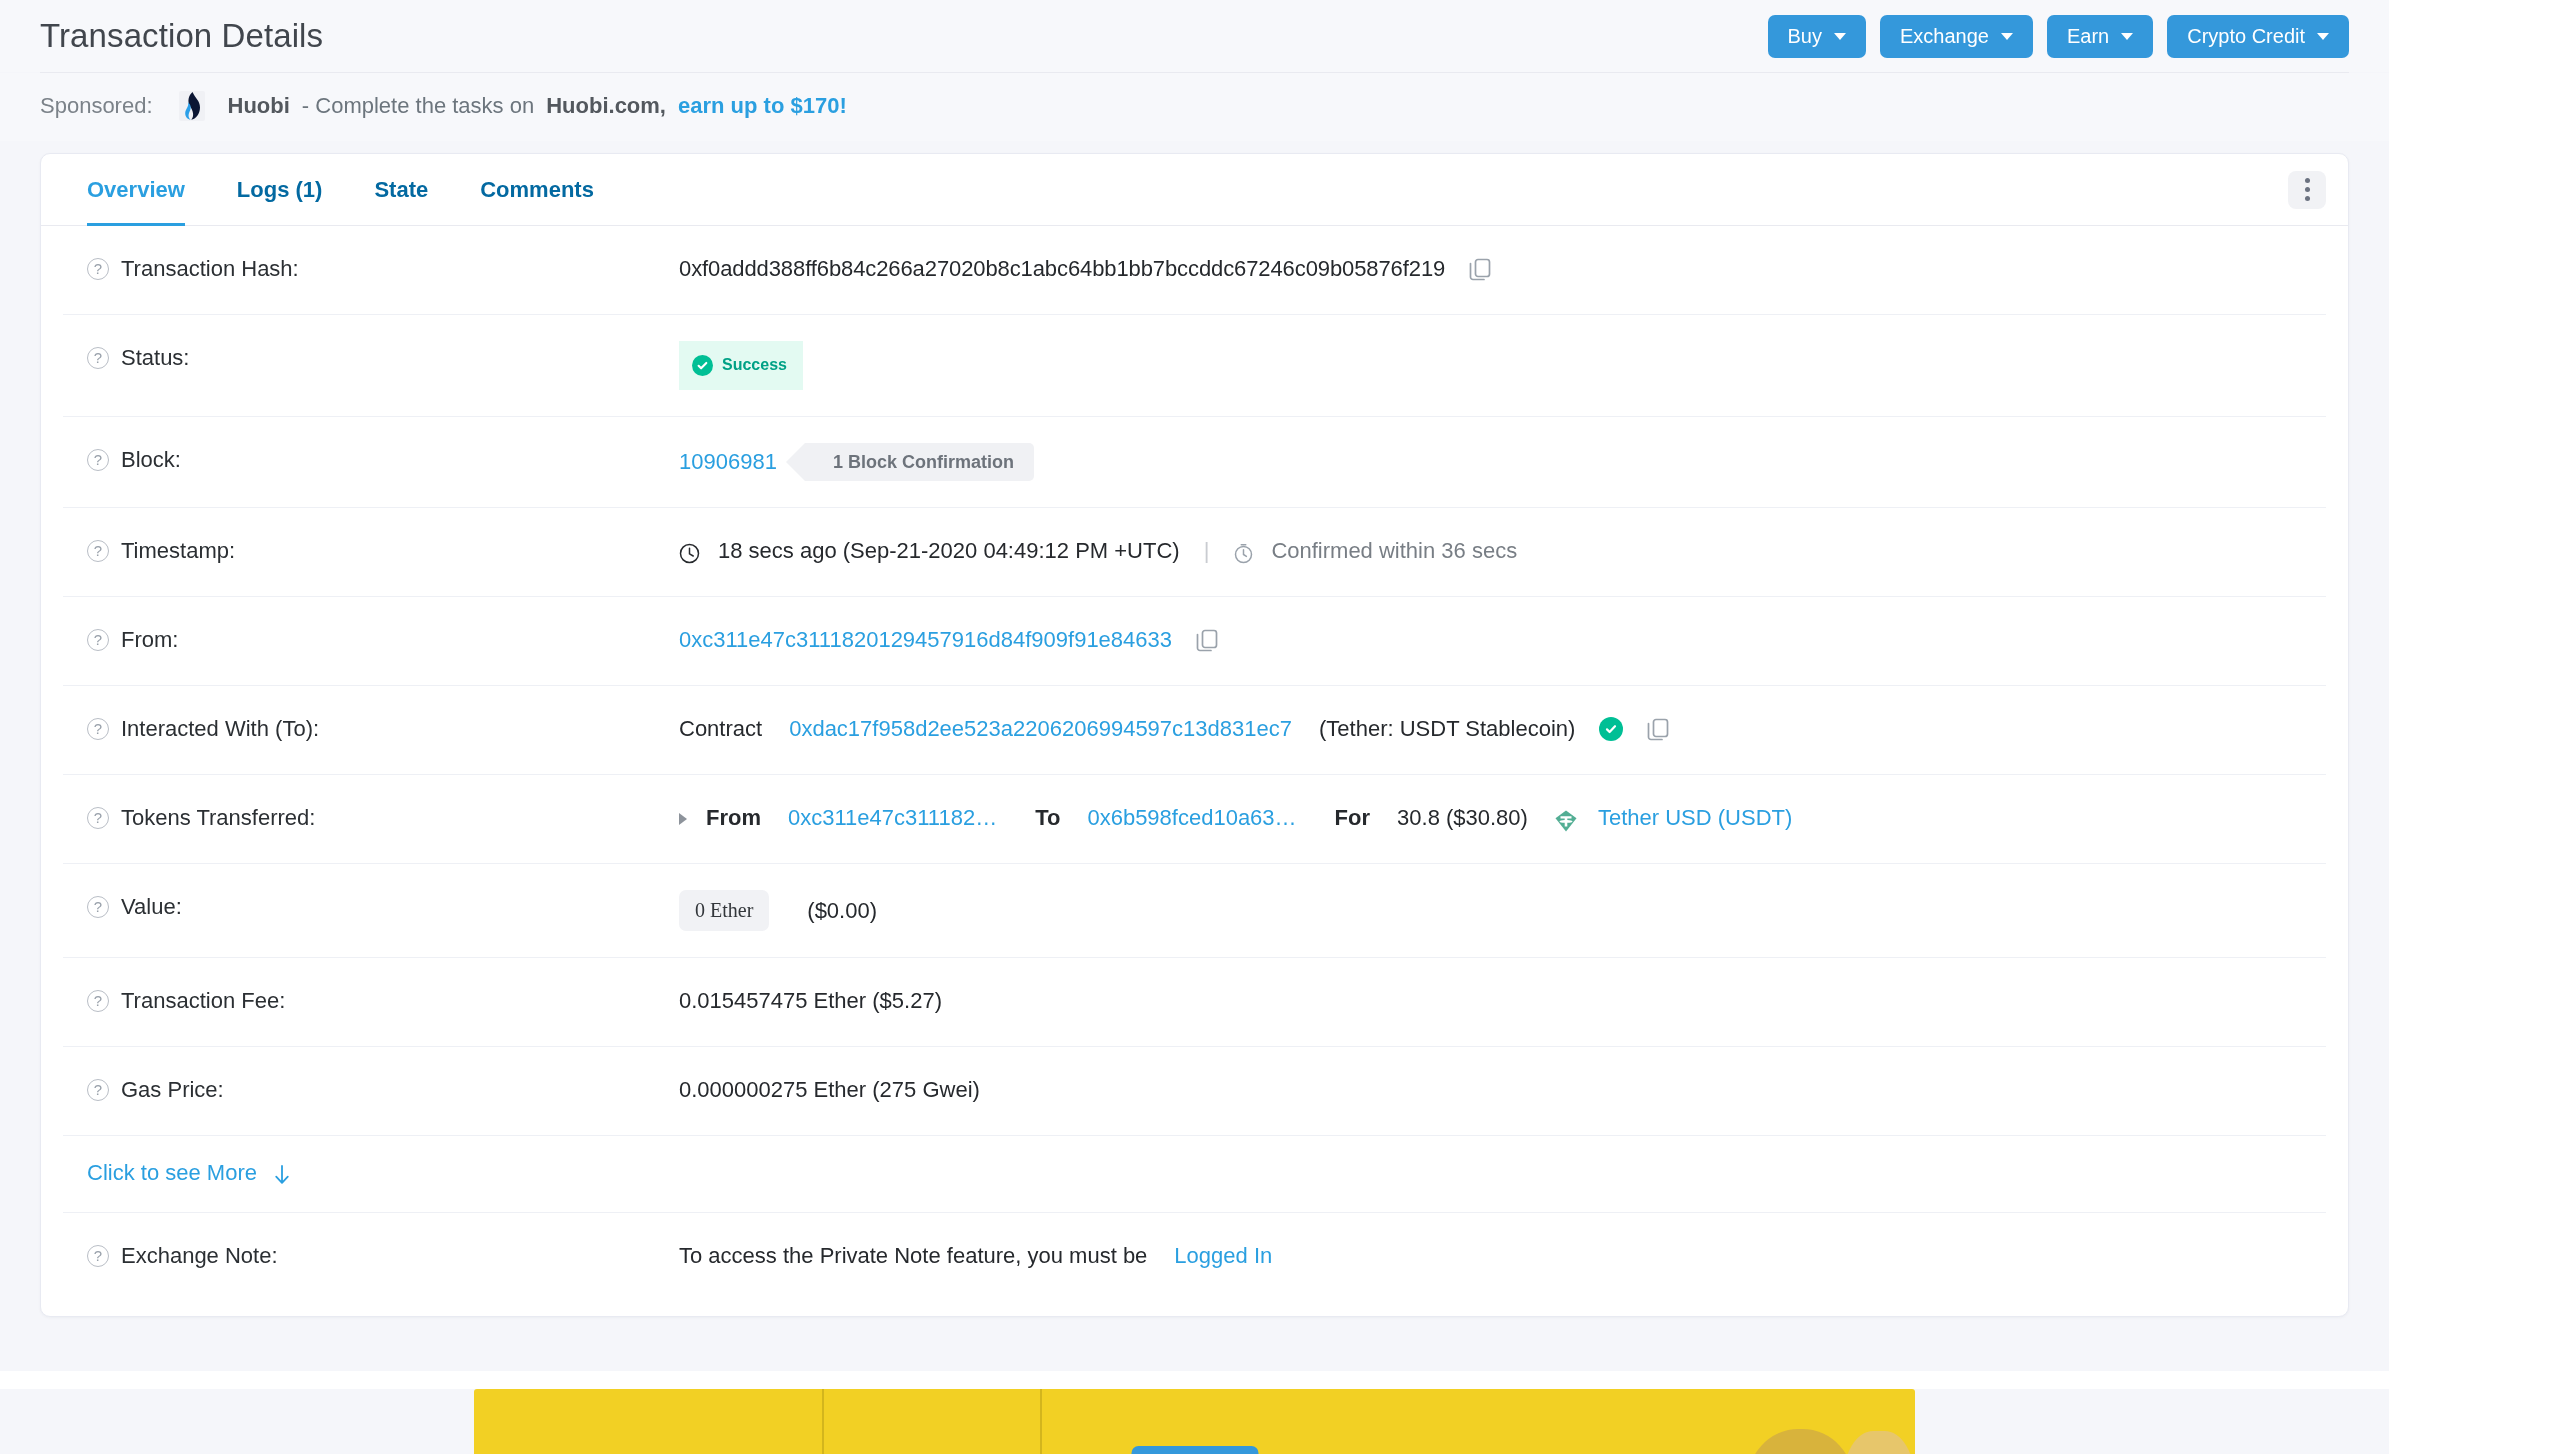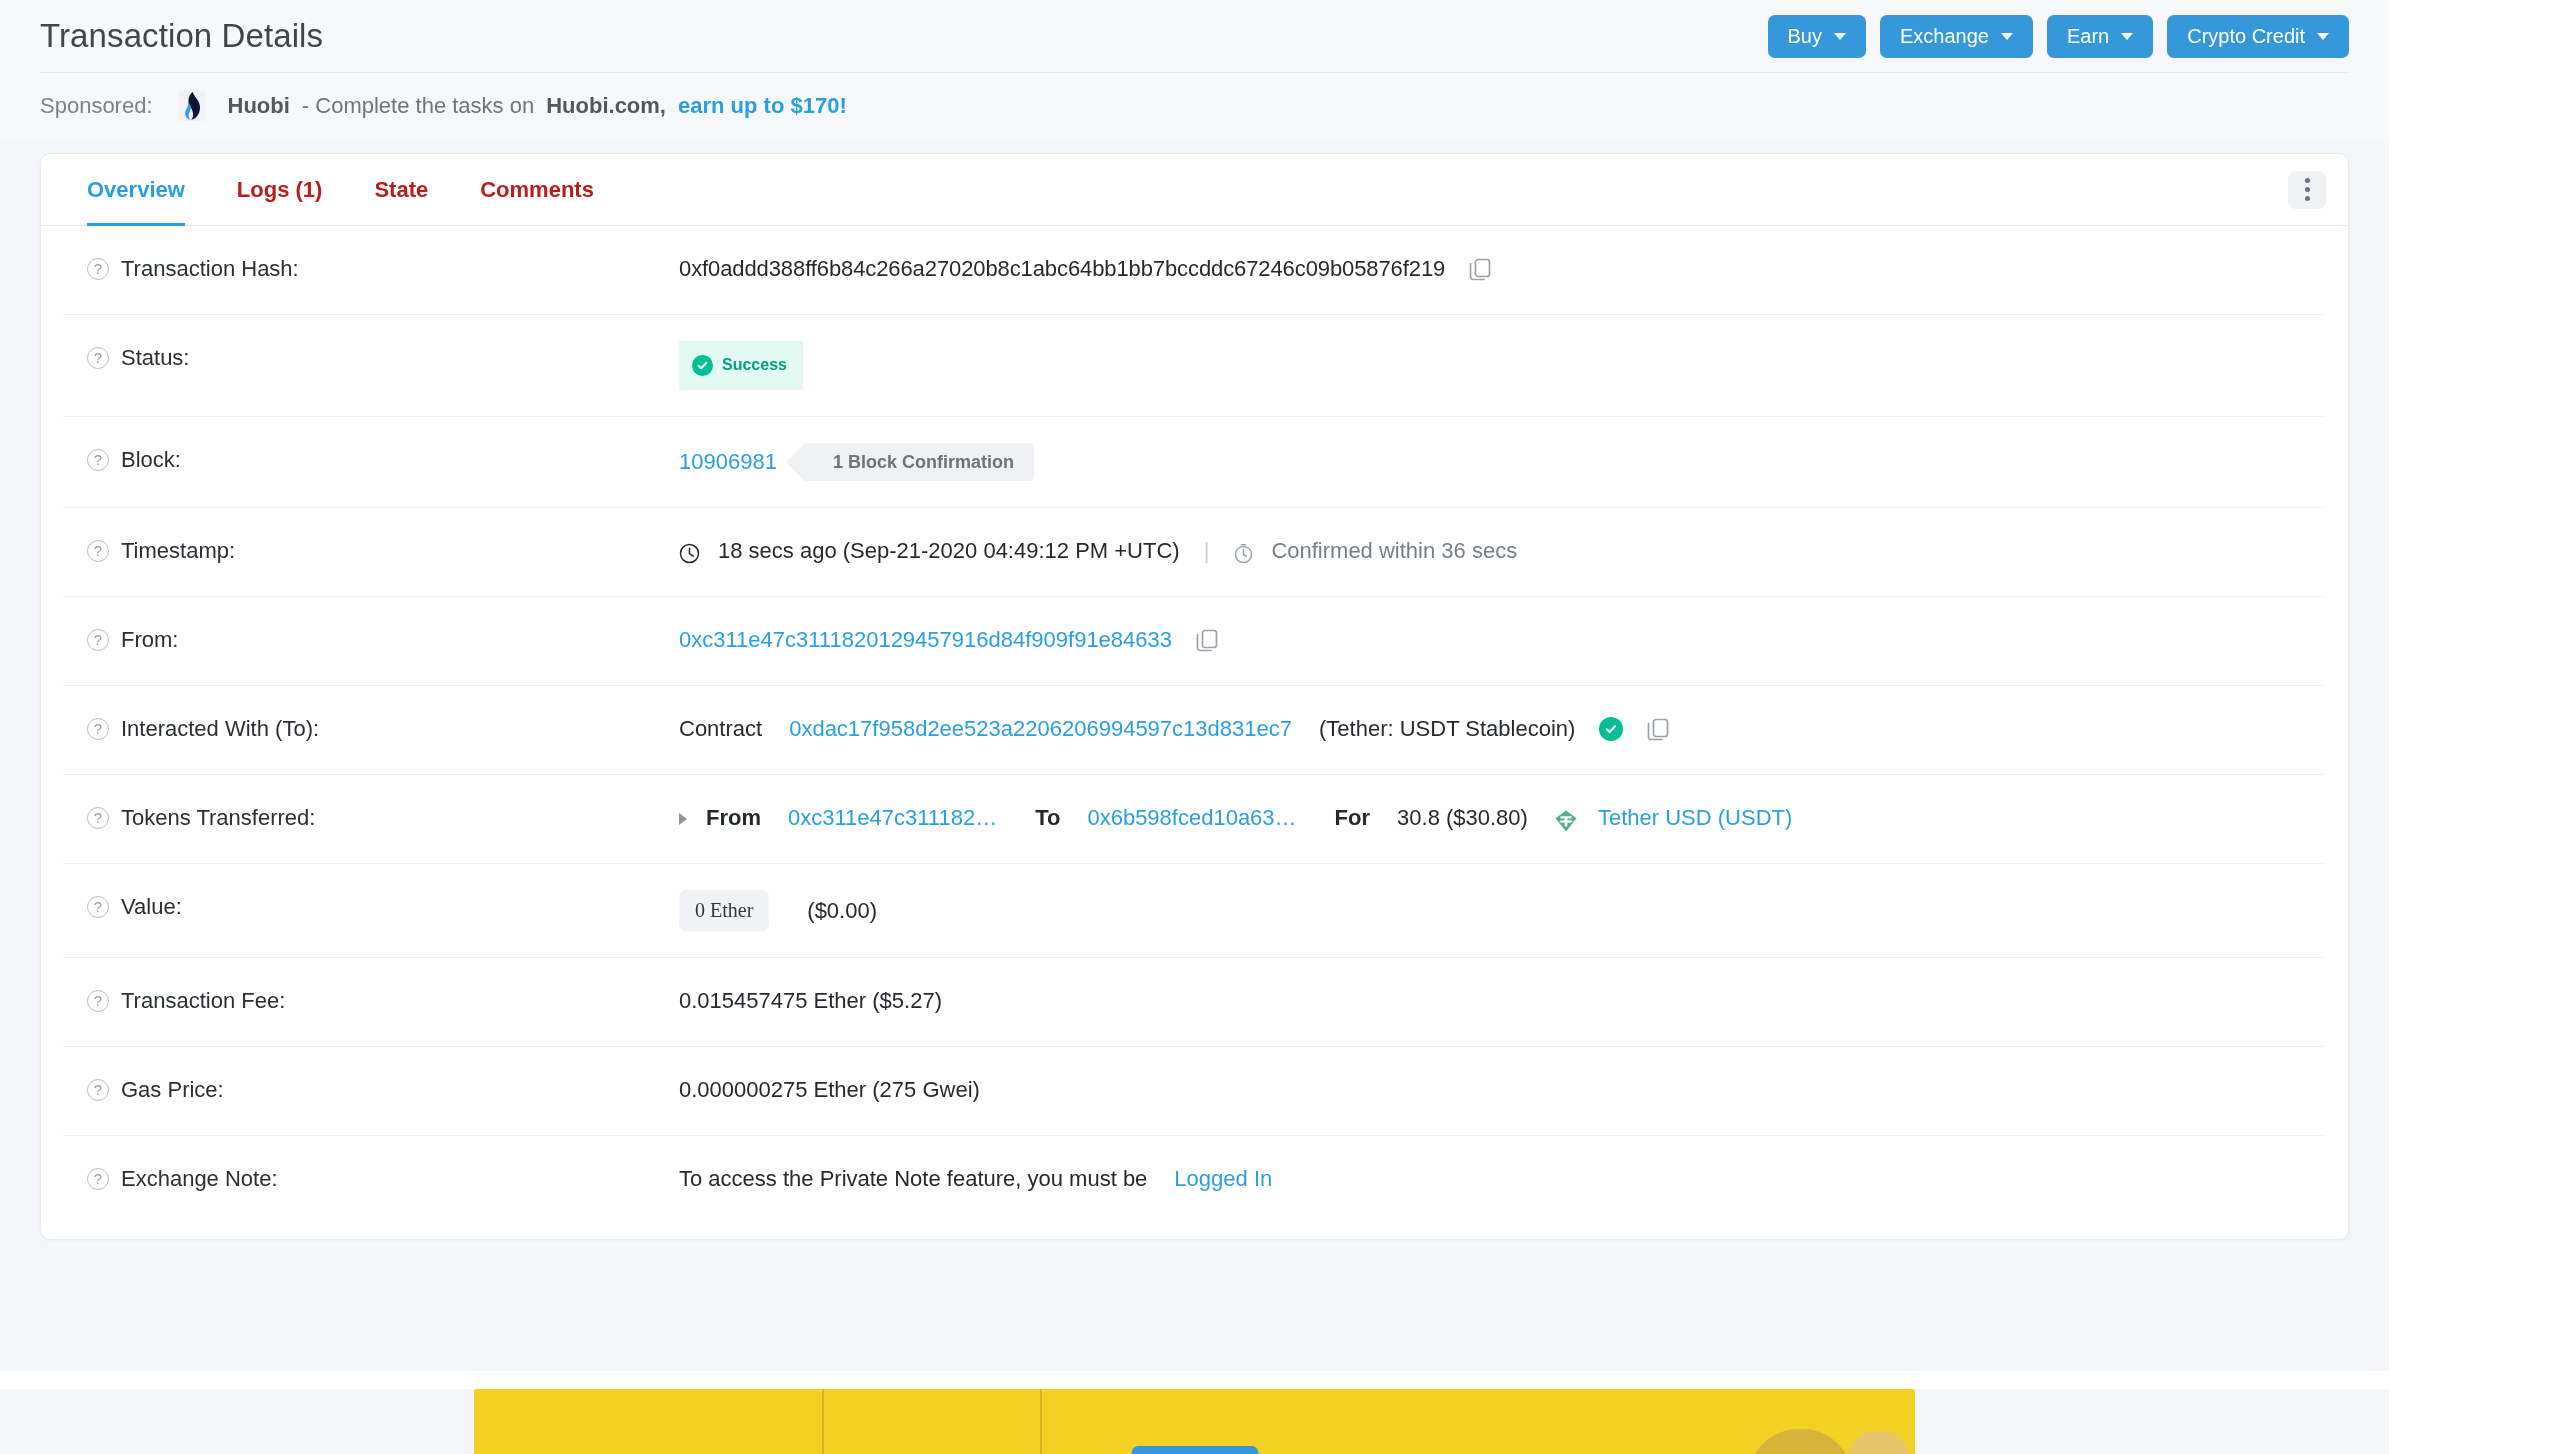--- a/index.html
+++ b/index.html
@@ -107,21 +107,21 @@
     align-items: center;
     padding: 0 0 0 0;
     border-bottom: 1px solid #e9eaf0;
     height: 72px;
   }
   .tabs { display: flex; align-items: stretch; height: 100%; padding-left: 46px; }
   .tab {
     display: flex; align-items: center;
     font-size: 22px;
     font-weight: 700;
-    color: #b91c1c;
+    color: #0369a1;
     padding: 0 26px;
     cursor: pointer;
     position: relative;
     white-space: nowrap;
   }
   .tab:first-child { padding-left: 0; }
   .tab.active { color: #2a9fe0; }
   .tab.active::after {
     content: "";
     position: absolute;
@@ -590,20 +590,30 @@
       <div class="row">
         <div class="row-label">
           <span class="qmark">?</span>
           <span>Gas Price:</span>
         </div>
         <div class="row-value">
           <span>0.000000275 Ether (275 Gwei)</span>
         </div>
       </div>
 
+      <div class="row-more">
+        <span class="more-link">
+          <span>Click to see More</span>
+          <span class="arrow-down">
+            <svg width="18" height="22" viewBox="0 0 18 22">
+              <path d="M9 2 V18 M3.2 12.6 L9 18.8 L14.8 12.6" fill="none" stroke="#2a9fe0" stroke-width="1.8" stroke-linecap="round" stroke-linejoin="round"></path>
+            </svg>
+          </span>
+        </span>
+      </div>
 
       <div class="row">
         <div class="row-label">
           <span class="qmark">?</span>
           <span>Exchange Note:</span>
         </div>
         <div class="row-value">
           <span>To access the Private Note feature, you must be</span>
           <span class="gap-sm"></span>
           <a class="link">Logged In</a>

